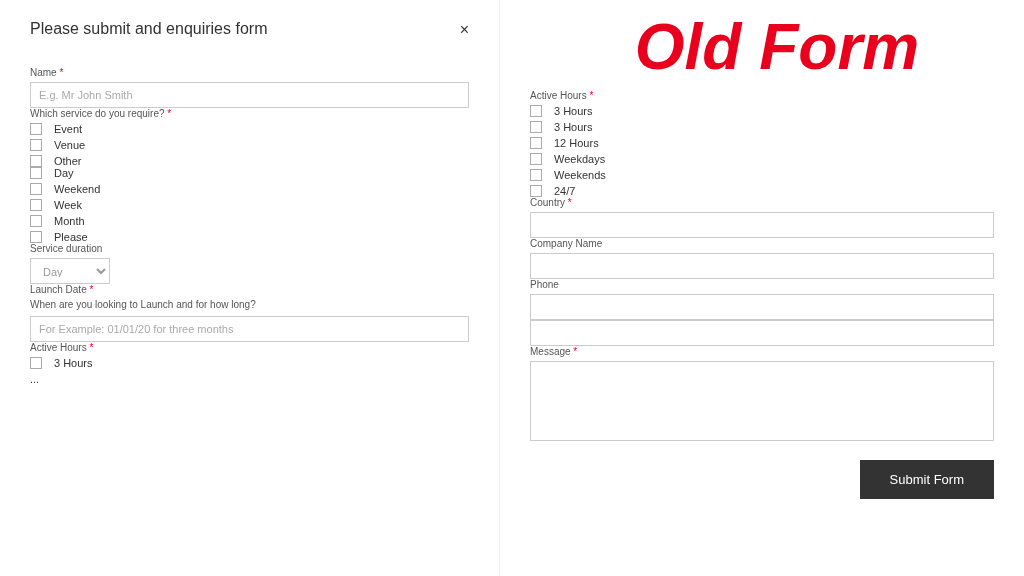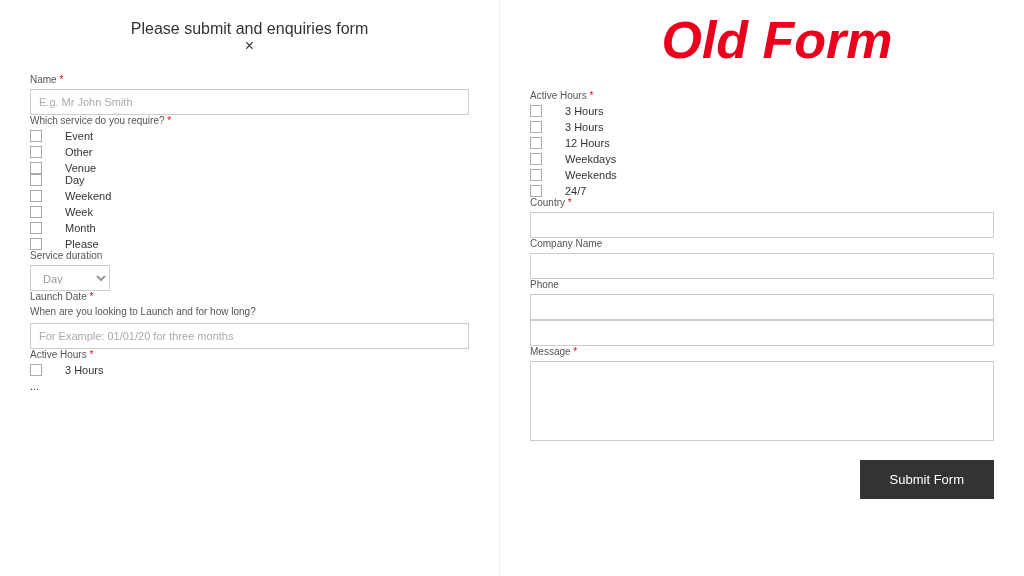--- a/index.html
+++ b/index.html
@@ -36,35 +36,34 @@
       justify-content: space-between;
     }
 
     .right-form-area {
       padding: 0 30px 20px 30px;
       flex: 1;
       overflow-y: auto;
     }
 
     .brand-title {
-      font-size: 52px;
+      font-size: 64px;
       font-weight: 900;
       color: #e8001d;
       font-style: italic;
       padding: 10px 30px;
       flex: 1;
       text-align: center;
     }
 
     .form-header {
       display: flex;
       justify-content: space-between;
-      align-items: center;
-      margin-bottom: 20px;
-      flex-direction: column;
+      align-items: flex-end;
+      margin-bottom: 29px;
     }
 
     .form-title {
       font-size: 16px;
       font-weight: 400;
       color: #333;
     }
 
     .close-btn {
       font-size: 16px;
@@ -122,21 +121,21 @@
 
     .checkbox-group {
       display: flex;
       flex-direction: column;
       gap: 4px;
     }
 
     .checkbox-item {
       display: flex;
       align-items: flex-end;
-      gap: 23px;
+      gap: 12px;
       font-size: 11px;
       color: #333;
     }
 
     .checkbox-item input[type="checkbox"] {
       width: 12px;
       height: 12px;
       border: 1px solid #aaa;
       background: #fff;
       appearance: none;
@@ -186,25 +185,25 @@
       <span>Which service do you require?</span>
       <span class="required"> *</span>
     </label>
     <div class="checkbox-group">
       <label class="checkbox-item">
         <input type="checkbox" style="">
         <span>Event</span>
       </label>
       <label class="checkbox-item">
         <input type="checkbox" style="">
+        <span>Venue</span>
+      </label>
+      <label class="checkbox-item">
+        <input type="checkbox" style="">
         <span>Other</span>
-      </label>
-      <label class="checkbox-item">
-        <input type="checkbox" style="">
-        <span>Venue</span>
       </label>
     </div>
   </div>
 
   <div class="field-group">
     <div class="checkbox-group">
       <label class="checkbox-item">
         <input type="checkbox" style="">
         <span>Day</span>
       </label>

